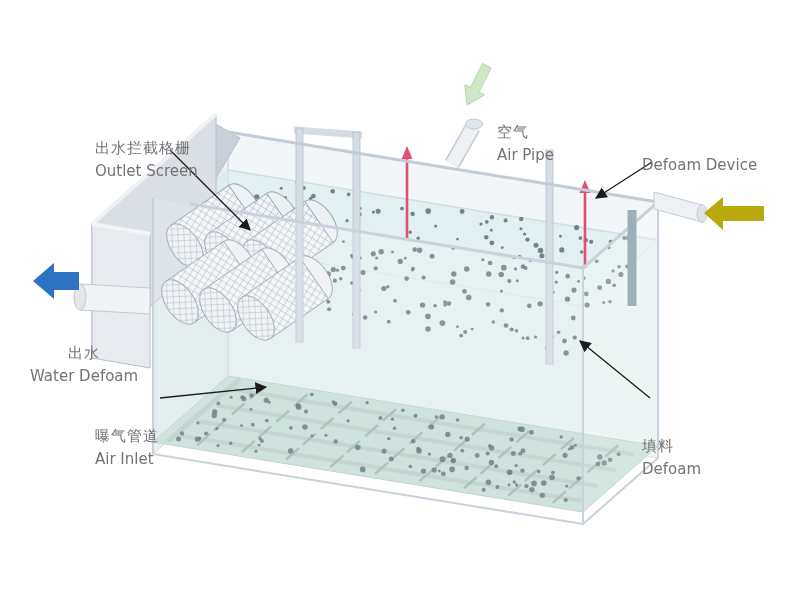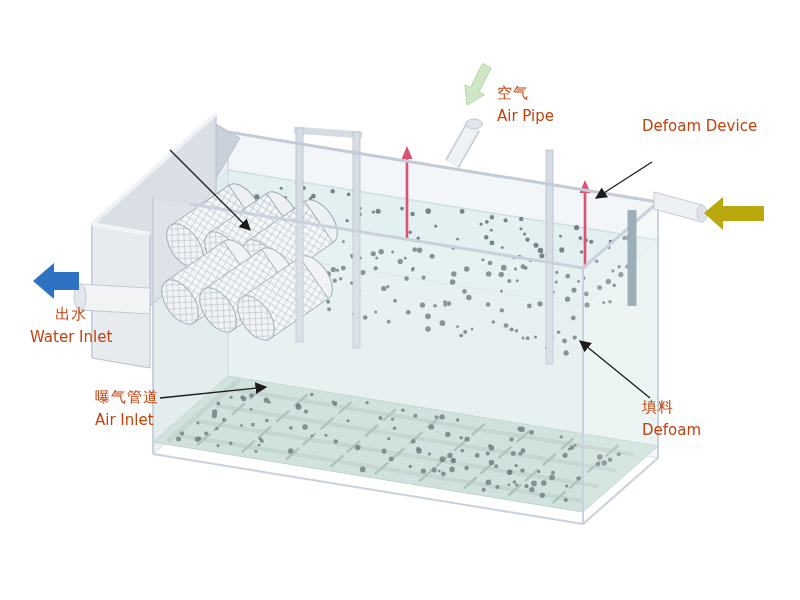--- a/index.html
+++ b/index.html
@@ -1,19 +1,19 @@
 <!DOCTYPE html>
 <html><head>
 <meta charset="utf-8">
 <style>
   html,body{margin:0;padding:0;background:#ffffff;}
   .stage{position:relative;width:800px;height:600px;background:#ffffff;overflow:hidden;
          font-family:"DejaVu Sans","Liberation Sans",sans-serif;}
   .stage svg{position:absolute;left:0;top:0;}
-  .label{position:absolute;font-size:15px;line-height:23px;color:#c2410c;white-space:nowrap;}
+  .label{position:absolute;font-size:15px;line-height:23px;color:#737373;white-space:nowrap;margin-top:39px;}
   .label .zh{letter-spacing:1px;}
 </style>
 </head>
 <body>
 
 <div class="stage">
 
 <svg width="800" height="600" viewBox="0 0 800 600">
   <defs>
     <pattern id="mesh" width="6" height="6" patternUnits="userSpaceOnUse" patternTransform="rotate(32)">
@@ -527,30 +527,34 @@
   </g>
 
   <g stroke="#1b1b1b" stroke-width="1.3" fill="none">
     <line x1="170" y1="150" x2="250" y2="230" marker-end="url(#ah)"></line>
     <line x1="652" y1="162" x2="596" y2="198" marker-end="url(#ah)"></line>
     <line x1="650" y1="398" x2="580" y2="341" marker-end="url(#ah)"></line>
     <line x1="160" y1="398" x2="266" y2="387" marker-end="url(#ah)"></line>
   </g>
 </svg>
 
+<div class="label" style="left:95px;top:98px;">
+  <div class="zh">出水拦截格栅</div>
+  <div class="en">Outlet Screen</div>
+</div>
 <div class="label" style="left:497px;top:82px;">
   <div class="zh">空气</div>
   <div class="en">Air Pipe</div>
 </div>
 <div class="label" style="left:642px;top:115px;">
   <div class="en">Defoam Device</div>
 </div>
 <div class="label" style="left:30px;top:303px;text-align:center;">
   <div class="zh">出水</div>
-  <div class="en">Water Inlet</div>
+  <div class="en">Water Defoam</div>
 </div>
 <div class="label" style="left:95px;top:386px;">
   <div class="zh">曝气管道</div>
   <div class="en">Air Inlet</div>
 </div>
 <div class="label" style="left:642px;top:396px;">
   <div class="zh">填料</div>
   <div class="en">Defoam</div>
 </div>
 

